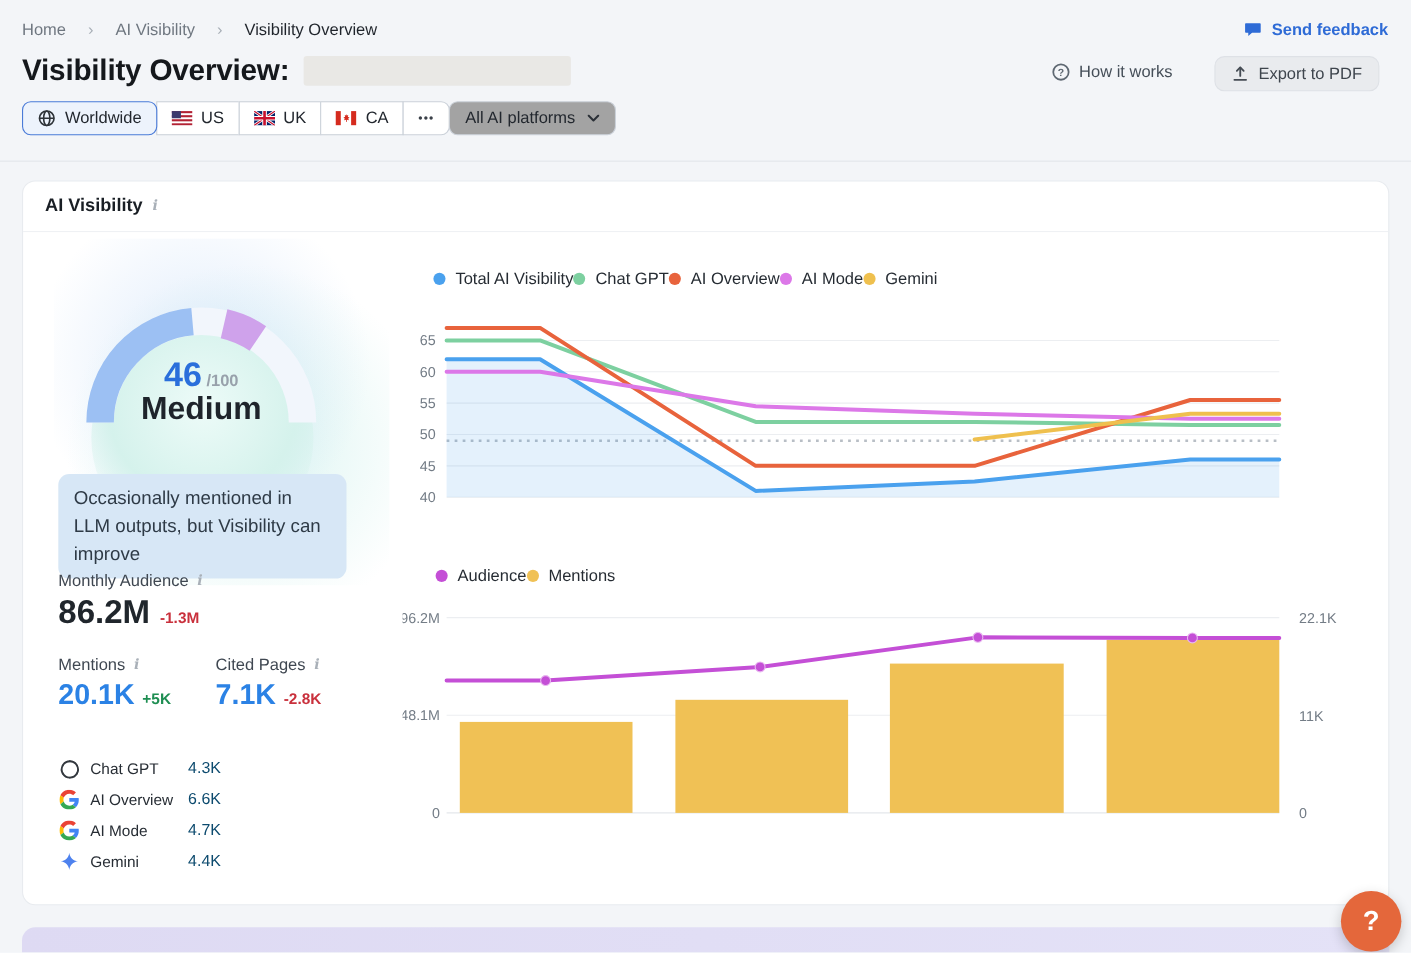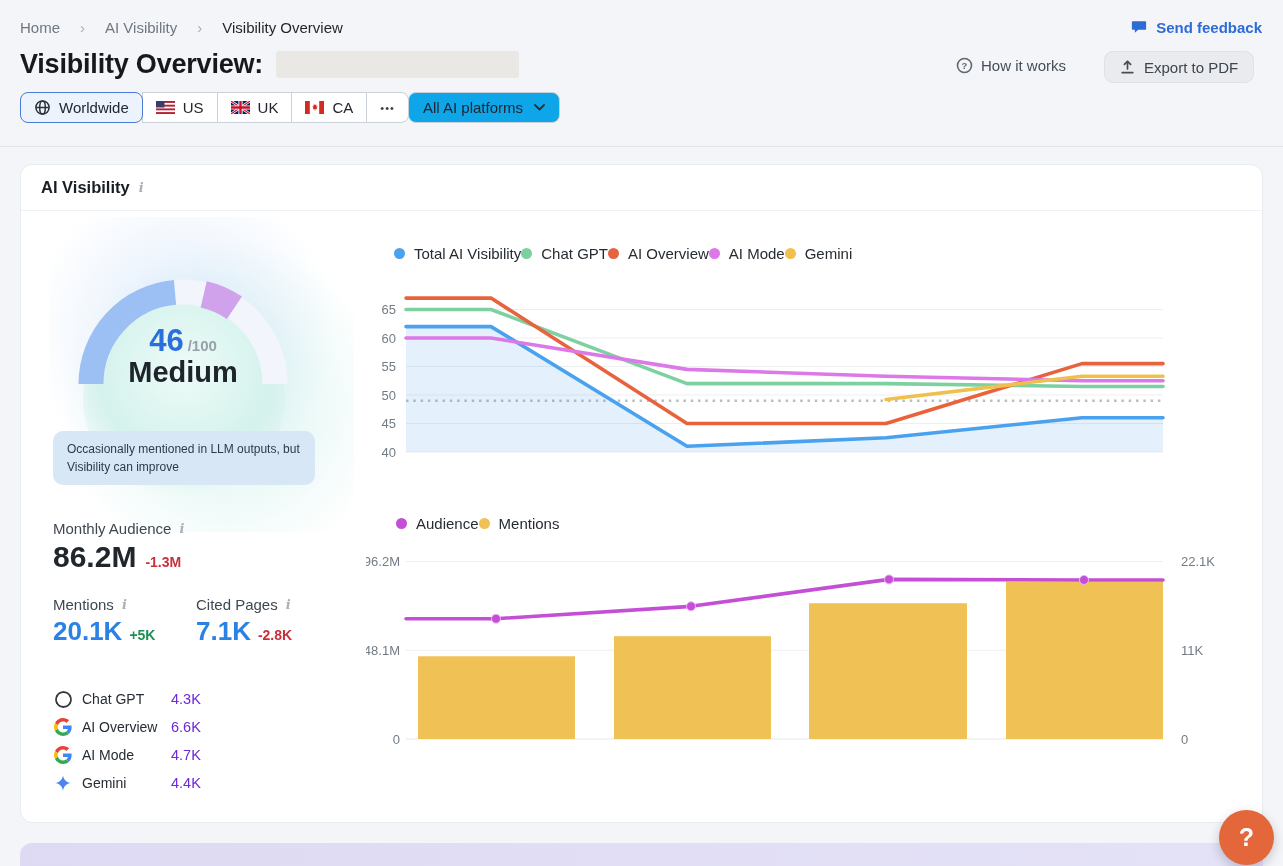--- a/index.html
+++ b/index.html
@@ -16,53 +16,53 @@
   .redacted { display:inline-block; width:243px; height:27px; background:#E9E8E5; border-radius:3px; margin-left:13px; }
   .how-it-works { position:absolute; left:956px; top:57px; display:flex; align-items:center; gap:8px; font-size:15px; color:#454E58; cursor:pointer; }
   .export-btn { position:absolute; left:1104px; top:51px; height:32px; padding:0 15px; background:#E9EBEE; border:1px solid #DEE1E6; border-radius:9px; display:flex; align-items:center; gap:9px; font-size:15px; font-weight:400; color:#3E454D; cursor:pointer; }
 
   
   .tabs { position:absolute; left:20px; top:92px; height:31px; display:flex; }
   .seg { display:flex; align-items:center; gap:8px; padding:1px 13px; border:1px solid #CBD1D9; background:#fff; font-size:15px; color:#22272E; margin-left:-1px; cursor:pointer; }
   .seg.last { border-radius:0 8px 8px 0; }
   .seg.selected { border:1.5px solid #4A7BD8; background:#EDF3FC; border-radius:8px; z-index:2; margin-left:0; font-weight:400; }
   .flag { display:inline-block; }
-  .platforms-btn { position:absolute; left:408px; top:92px; height:31px; padding:0 14px; background:#0ea5e9; border:1px solid #CBD1D9; border-radius:8px; display:flex; align-items:center; gap:11px; font-size:15px; color:#22272E; cursor:pointer; }
+  .platforms-btn { position:absolute; left:408px; top:92px; height:31px; padding:0 14px; background:#a3a3a3; border:1px solid #CBD1D9; border-radius:8px; display:flex; align-items:center; gap:11px; font-size:15px; color:#22272E; cursor:pointer; }
   .top-divider { position:absolute; left:0; top:146px; width:1283px; height:1px; background:#E2E5EA; }
 
   
   .card { position:absolute; left:20px; top:164px; width:1243px; height:659px; background:#fff; border:1px solid #E8EBEF; border-radius:12px; }
   .card-header { position:absolute; left:0; top:0; width:100%; height:46px; border-bottom:1px solid #EFF1F4; display:flex; align-items:center; gap:9px; padding-left:20px; }
   .card-title { font-size:16.5px; font-weight:700; color:#191E24; }
   .info-i { font-family:"DejaVu Serif",serif; font-style:italic; font-weight:700; color:#A9B0B8; font-size:13px; cursor:pointer; }
 
   
   .gauge-glow { position:absolute; left:28px; top:52px; width:305px; height:315px;
     background: radial-gradient(circle at 44% 36%, rgba(164,200,244,.35), rgba(164,200,244,0) 58%),
                 radial-gradient(circle at 58% 60%, rgba(180,233,226,.5), rgba(180,233,226,0) 64%); }
   .gauge-disc { position:absolute; left:62px; top:132px; width:202px; height:202px; border-radius:50%;
     background: radial-gradient(circle at 50% 36%, #EDFBF8 0%, #D5F2EC 52%, rgba(213,242,236,0) 77%); }
   .gauge-svg { position:absolute; left:42px; top:99px; }
   .gauge-score { position:absolute; left:42px; top:158px; width:240px; text-align:center; }
   .gauge-score .num { font-size:31px; font-weight:800; color:#2A6FDB; }
   .gauge-score .den { font-size:15px; font-weight:600; color:#98A1AB; margin-left:4px; }
   .gauge-level { position:absolute; left:42px; top:191px; width:240px; text-align:center; font-size:29px; font-weight:800; color:#1E242B; }
-  .note-box { position:absolute; left:32px; top:266px; width:262px; padding:9px 14px; background:#D7E7F6; border-radius:10px; font-size:12px; line-height:1.5; color:#2E3A46; }
+  .note-box { position:absolute; left:32px; top:266px; width:262px; padding:9px 14px; background:#D7E7F6; border-radius:10px; font-size:17px; line-height:1.5; color:#2E3A46; }
 
   
   .label-row { position:absolute; display:flex; align-items:center; gap:8px; font-size:15px; color:#3F4751; }
   .big-value { position:absolute; left:32px; top:375px; display:flex; align-items:baseline; gap:9px; font-size:30px; font-weight:800; color:#20262C; }
   .mid-value { position:absolute; top:451px; display:flex; align-items:baseline; gap:7px; font-size:26px; font-weight:800; color:#2B82E5; }
   .delta-red { font-size:14px; font-weight:700; color:#C9303C; }
   .delta-green { font-size:14px; font-weight:700; color:#1E8E52; }
 
   .platform-row { position:absolute; left:32px; width:260px; height:24px; display:flex; align-items:center; }
   .platform-row .p-icon { width:20px; height:20px; display:flex; align-items:center; justify-content:center; }
   .platform-row .p-name { margin-left:9px; font-size:14px; color:#272D34; }
-  .platform-row .p-val { position:absolute; left:118px; font-size:14.5px; color:#6d28d9; }
+  .platform-row .p-val { position:absolute; left:118px; font-size:14.5px; color:#0c4a6e; }
 
   
   .legend { position:absolute; display:flex; align-items:center; }
   .legend-item { display:flex; align-items:center; gap:9px; font-size:15px; color:#262C33; cursor:pointer; }
   .dot { width:11px; height:11px; border-radius:50%; background:#999; }
   #chart1 { position:absolute; left:345px; top:119px; }
   #chart2 { position:absolute; left:345px; top:384px; }
 
   
   .next-card { position:absolute; left:20px; top:843px; width:1243px; height:23px; border-radius:12px 12px 0 0;

